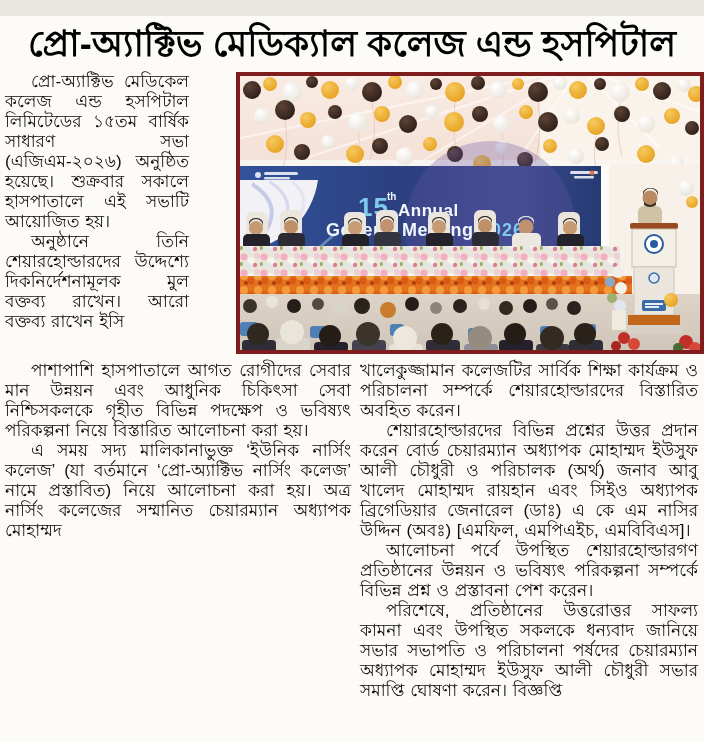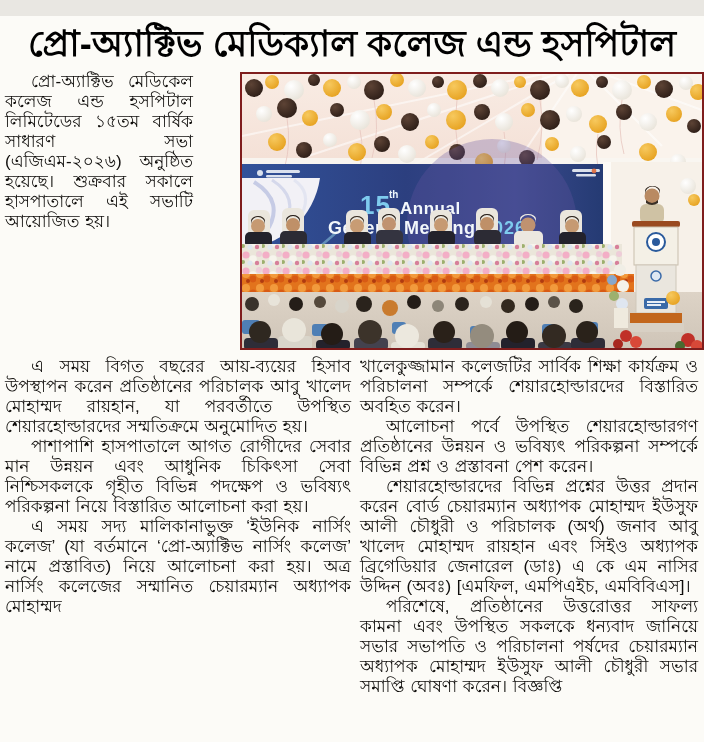--- a/index.html
+++ b/index.html
@@ -13,21 +13,21 @@
     font-size:36px;line-height:45px;letter-spacing:0;
   }
   .body-top{display:flex;margin-top:6px;gap:41px;}
   .col-narrow{width:232px;box-sizing:border-box;padding:0 6px 0 5px;}
   p.art{
     margin:0;text-align:justify;font-size:17px;line-height:20px;
     text-indent:26px;word-spacing:1px;
   }
   p.art.cont{text-indent:0;}
   .photo-frame{
-    width:460px;height:274px;border:2px solid #7f1d1d;background:#f6e3da;
+    width:460px;height:274px;border:4px solid #7f1d1d;background:#f6e3da;
     flex:0 0 auto;overflow:hidden;
   }
   .body-bottom{display:flex;gap:9px;padding:7px 6px 0 5px;}
   .colL{width:346px;flex:0 0 auto;}
   .colR{flex:1;}
   
   .bt-num{font:700 26px "Liberation Sans",sans-serif;fill:#7ecbee;letter-spacing:1px;}
   .bt-sup{font:700 10px "Liberation Sans",sans-serif;fill:#eef6fb;}
   .bt-word{font:700 17px "Liberation Sans",sans-serif;fill:#f2f7fb;letter-spacing:.5px;}
   .bt-line2{font:700 18px "Liberation Sans",sans-serif;fill:#f2f7fb;letter-spacing:.5px;}
@@ -38,20 +38,21 @@
 
 <div class="page">
 
   <div class="headline">
     <div>প্রো-অ্যাক্টিভ মেডিক্যাল কলেজ এন্ড হসপিটাল</div>
   </div>
 
   <div class="body-top">
     <div class="col-narrow">
       <p class="art">প্রো-অ্যাক্টিভ মেডিকেল কলেজ এন্ড হসপিটাল লিমিটেডের ১৫তম বার্ষিক সাধারণ সভা (এজিএম-২০২৬) অনুষ্ঠিত হয়েছে। শুক্রবার সকালে হাসপাতালে এই সভাটি আয়োজিত হয়।</p>
+      <p class="art">অনুষ্ঠানে তিনি শেয়ারহোল্ডারদের উদ্দেশ্যে দিকনির্দেশনামূলক মুল বক্তব্য রাখেন। আরো বক্তব্য রাখেন ইসি</p>
     </div>
 
     <div class="photo-frame">
       <svg width="460" height="274" viewBox="0 0 460 274" xmlns="http://www.w3.org/2000/svg">
         <defs>
           <linearGradient id="ceil" x1="0" y1="0" x2="0" y2="1">
             <stop offset="0" stop-color="#f9ece4"></stop>
               <stop offset="1" stop-color="#f2dcd1"></stop>
           </linearGradient>
           <linearGradient id="ban" x1="0" y1="0" x2="1" y2="0">
@@ -350,25 +351,24 @@
           <circle cx="431" cy="224" r="7" fill="url(#gY)"></circle>
           <circle cx="446" cy="112" r="8" fill="url(#gW)"></circle>
           <circle cx="452" cy="126" r="6" fill="url(#gY)"></circle>
         </g>
       </svg>
     </div>
   </div>
 
   <div class="body-bottom">
     <div class="colL">
-      <p class="art">এ সময় বিগত বছরের আয়-ব্যয়ের হিসাব উপস্থাপন করেন প্রতিষ্ঠানের পরিচালক আবু খালেদ মোহাম্মদ রায়হান, যা পরবর্তীতে উপস্থিত শেয়ারহোল্ডারদের সম্মতিক্রমে অনুমোদিত হয়।</p>
       <p class="art">পাশাপাশি হাসপাতালে আগত রোগীদের সেবার মান উন্নয়ন এবং আধুনিক চিকিৎসা সেবা নিশ্চিসকলকে গৃহীত বিভিন্ন পদক্ষেপ ও ভবিষ্যৎ পরিকল্পনা নিয়ে বিস্তারিত আলোচনা করা হয়।</p>
       <p class="art">এ সময় সদ্য মালিকানাভুক্ত ‘ইউনিক নার্সিং কলেজ’ (যা বর্তমানে ‘প্রো-অ্যাক্টিভ নার্সিং কলেজ’ নামে প্রস্তাবিত) নিয়ে আলোচনা করা হয়। অত্র নার্সিং কলেজের সম্মানিত চেয়ারম্যান অধ্যাপক মোহাম্মদ</p>
     </div>
     <div class="colR">
       <p class="art cont">খালেকুজ্জামান কলেজটির সার্বিক শিক্ষা কার্যক্রম ও পরিচালনা সম্পর্কে শেয়ারহোল্ডারদের বিস্তারিত অবহিত করেন।</p>
+      <p class="art">শেয়ারহোল্ডারদের বিভিন্ন প্রশ্নের উত্তর প্রদান করেন বোর্ড চেয়ারম্যান অধ্যাপক মোহাম্মদ ইউসুফ আলী চৌধুরী ও পরিচালক (অর্থ) জনাব আবু খালেদ মোহাম্মদ রায়হান এবং সিইও অধ্যাপক ব্রিগেডিয়ার জেনারেল (ডাঃ) এ কে এম নাসির উদ্দিন (অবঃ) [এমফিল, এমপিএইচ, এমবিবিএস]।</p>
       <p class="art">আলোচনা পর্বে উপস্থিত শেয়ারহোল্ডারগণ প্রতিষ্ঠানের উন্নয়ন ও ভবিষ্যৎ পরিকল্পনা সম্পর্কে বিভিন্ন প্রশ্ন ও প্রস্তাবনা পেশ করেন।</p>
-      <p class="art">শেয়ারহোল্ডারদের বিভিন্ন প্রশ্নের উত্তর প্রদান করেন বোর্ড চেয়ারম্যান অধ্যাপক মোহাম্মদ ইউসুফ আলী চৌধুরী ও পরিচালক (অর্থ) জনাব আবু খালেদ মোহাম্মদ রায়হান এবং সিইও অধ্যাপক ব্রিগেডিয়ার জেনারেল (ডাঃ) এ কে এম নাসির উদ্দিন (অবঃ) [এমফিল, এমপিএইচ, এমবিবিএস]।</p>
       <p class="art">পরিশেষে, প্রতিষ্ঠানের উত্তরোত্তর সাফল্য কামনা এবং উপস্থিত সকলকে ধন্যবাদ জানিয়ে সভার সভাপতি ও পরিচালনা পর্ষদের চেয়ারম্যান অধ্যাপক মোহাম্মদ ইউসুফ আলী চৌধুরী সভার সমাপ্তি ঘোষণা করেন। বিজ্ঞপ্তি</p>
     </div>
   </div>
 
 </div>
 
 </body></html>

